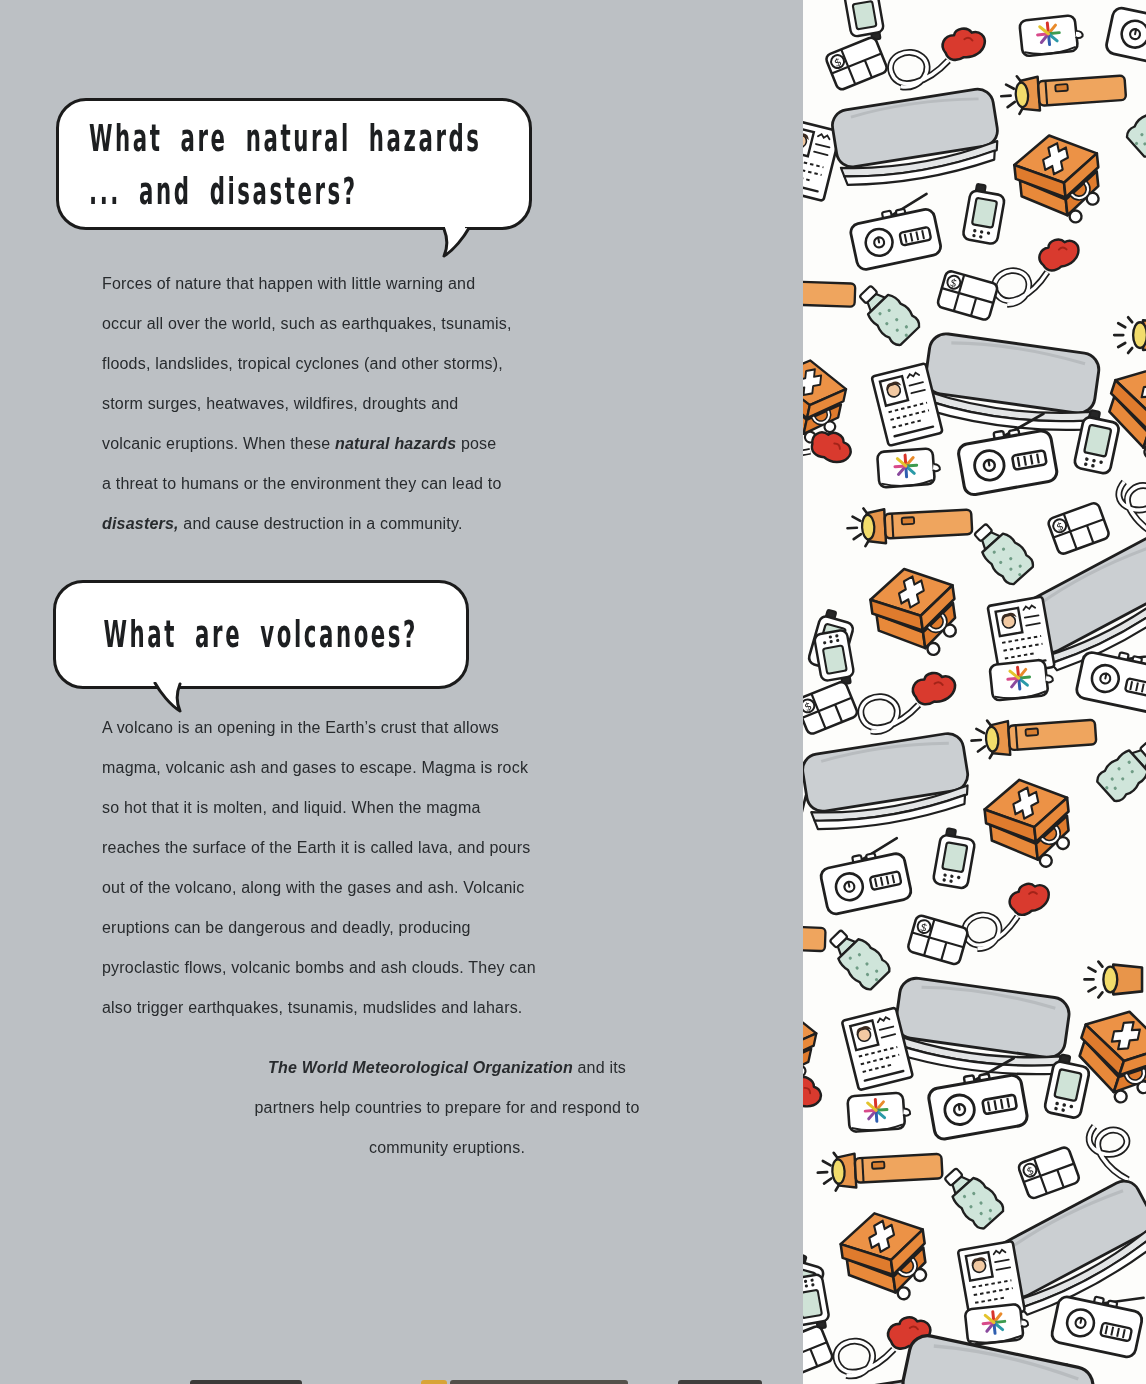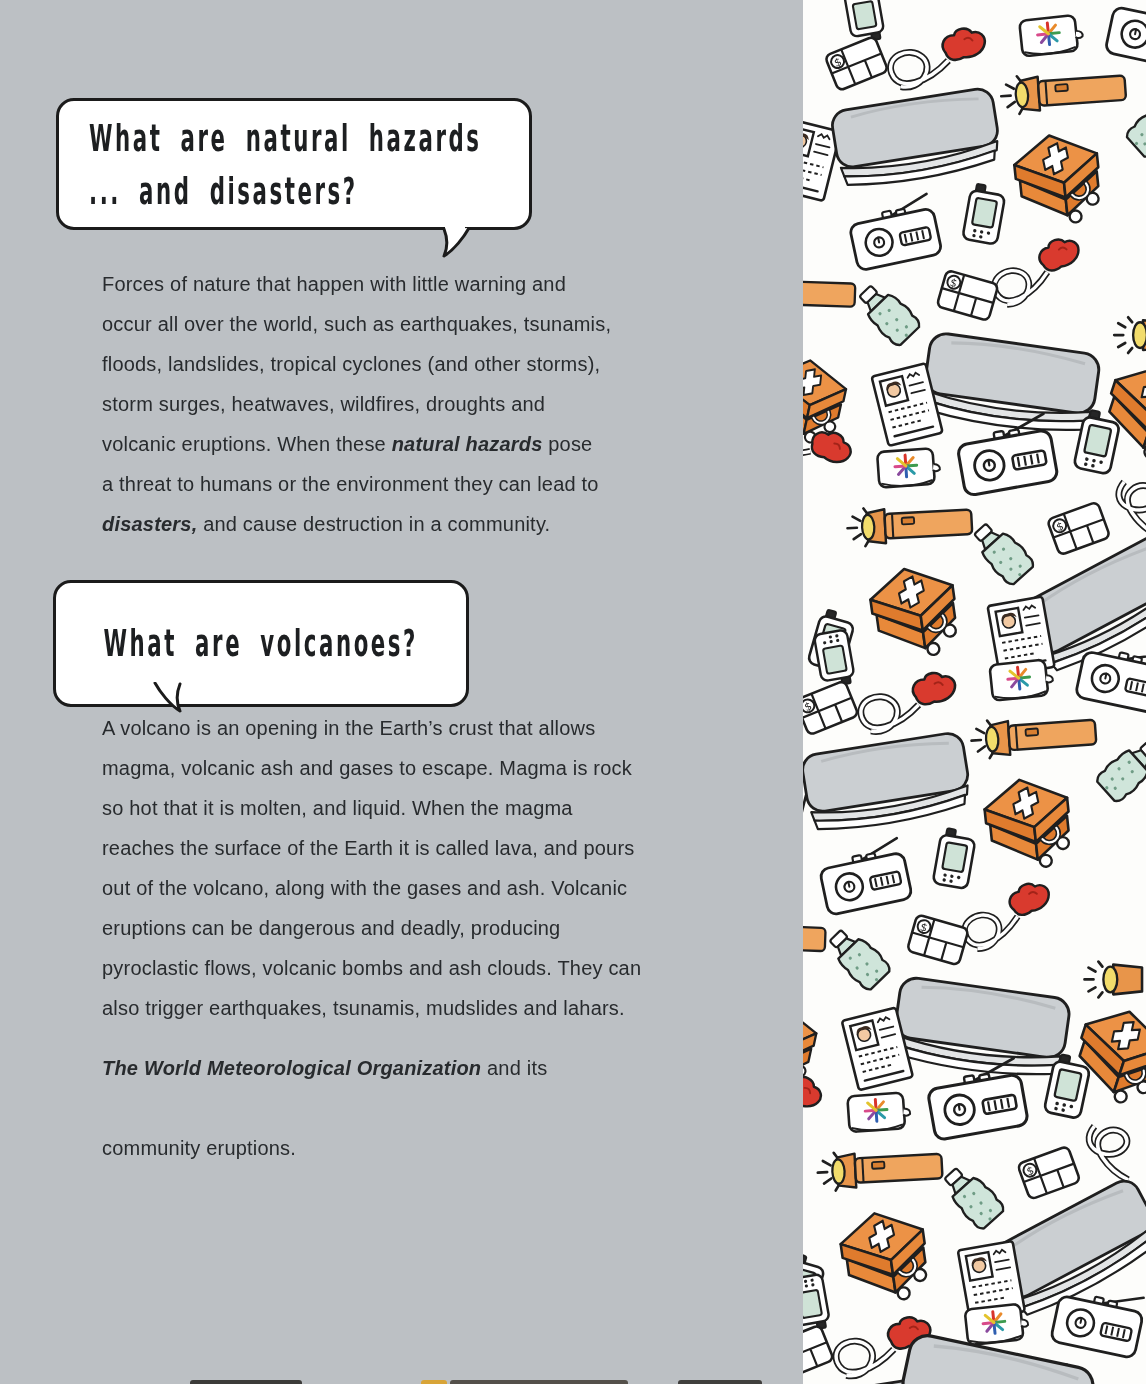--- a/index.html
+++ b/index.html
@@ -9,53 +9,53 @@
     overflow:hidden;
     background:#bcc0c4;
     font-family:"Liberation Sans",sans-serif;
   }
   
   .panel-left{position:absolute;left:0;top:0;width:803px;height:1384px;}
   .bubble{
     position:absolute;
     background:#ffffff;
     border:3px solid #1b1b1b;
-    border-radius:18px;
+    border-radius:30px;
     box-sizing:border-box;
   }
   .bubble-1{left:56px;top:98px;width:476px;height:132px;padding:11px 0 0 30px;}
-  .bubble-2{left:53px;top:580px;width:416px;height:127px;display:flex;align-items:center;justify-content:center;}
+  .bubble-2{left:53px;top:580px;width:416px;height:109px;display:flex;align-items:center;justify-content:center;}
   .hand-line{
     font-family:"DejaVu Sans",sans-serif;
     font-weight:700;
     color:#1d1f21;
     font-size:26px;
     line-height:53px;
     letter-spacing:0.12em;
     word-spacing:0.38em;
     white-space:nowrap;
     transform:scale(0.82,1.42);
     transform-origin:left center;
   }
   .bubble-2 .hand-line{transform-origin:center center;}
   .tail{position:absolute;}
   .tail-1{left:382px;top:126px;} 
   .tail-2{left:95px;top:99px;}   
   .body-par{
     position:absolute;
     left:102px;width:690px;
     margin:0;
-    font-size:20px;
+    font-size:16px;
     line-height:40px;
     color:#282b2e;
     letter-spacing:0.2px;
   }
   .p1{top:264px;}
   .p2{top:708px;}
-  .p3{top:1048px;}
+  .p3{top:1048px;text-align:center;}
   .bi{font-weight:bold;font-style:italic;margin-top:20px;}
   .cta{
     position:absolute;left:135px;top:1192px;width:650px;
     text-align:center;
   }
   .cta .hand-line{
     display:block;
     font-size:27px;
     line-height:56px;
     letter-spacing:0.10em;
@@ -95,21 +95,21 @@
     <div class="bubble bubble-2">
       <div class="hand-line">What are volcanoes?</div>
       <svg class="tail tail-2" width="34" height="34" viewBox="0 0 34 34">
         <rect x="8" y="0" width="20" height="4" fill="#ffffff"></rect>
         <path d="M29,2 C25,12 25,20 29,29 C19,23 9,10 4,1" fill="#ffffff" stroke="#1b1b1b" stroke-width="3" stroke-linecap="round" stroke-linejoin="round"></path>
       </svg>
     </div>
 
     <p class="body-par p2"><span>A volcano is an opening in the Earth’s crust that allows</span><br><span>magma, volcanic ash and gases to escape. Magma is rock</span><br><span>so hot that it is molten, and liquid. When the magma</span><br><span>reaches the surface of the Earth it is called lava, and pours</span><br><span>out of the volcano, along with the gases and ash. Volcanic</span><br><span>eruptions can be dangerous and deadly, producing</span><br><span>pyroclastic flows, volcanic bombs and ash clouds. They can</span><br><span>also trigger earthquakes, tsunamis, mudslides and lahars.</span></p>
 
-    <p class="body-par p3"><span class="bi">The World Meteorological Organization</span><span> and its</span><br><br><span>community eruptions.</span></p>
+    <p class="body-par p3"><span class="bi">The World Meteorological Organization</span><span> and its</span><br><span>partners help countries to prepare for and respond to</span><br><span>community eruptions.</span></p>
 
 
     <div class="footer-strip" id="footer-strip">
         <div class="footer-frag" style="left: 190px; width: 112px; background: rgb(60, 59, 57);"></div>
         <div class="footer-frag" style="left: 421px; width: 26px; background: rgb(216, 164, 55);"></div>
         <div class="footer-frag" style="left: 450px; width: 178px; background: rgb(84, 80, 74);"></div>
         <div class="footer-frag" style="left: 678px; width: 84px; background: rgb(64, 63, 61);"></div>
       </div>
   </div>
 

